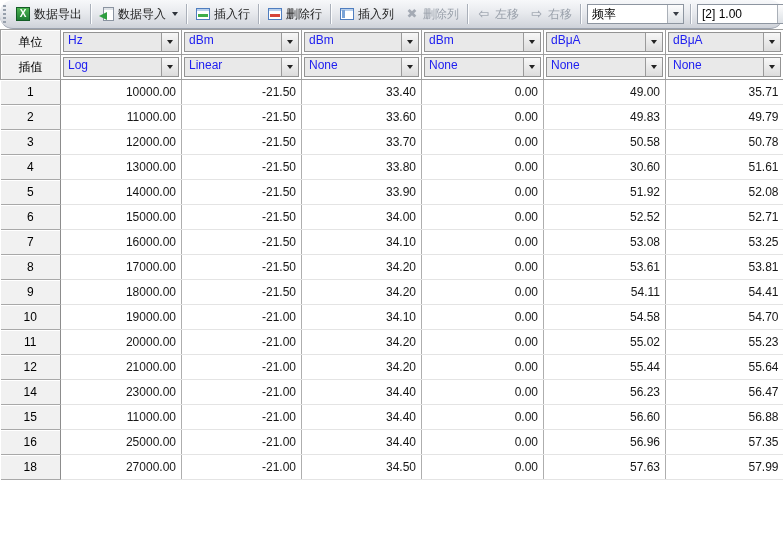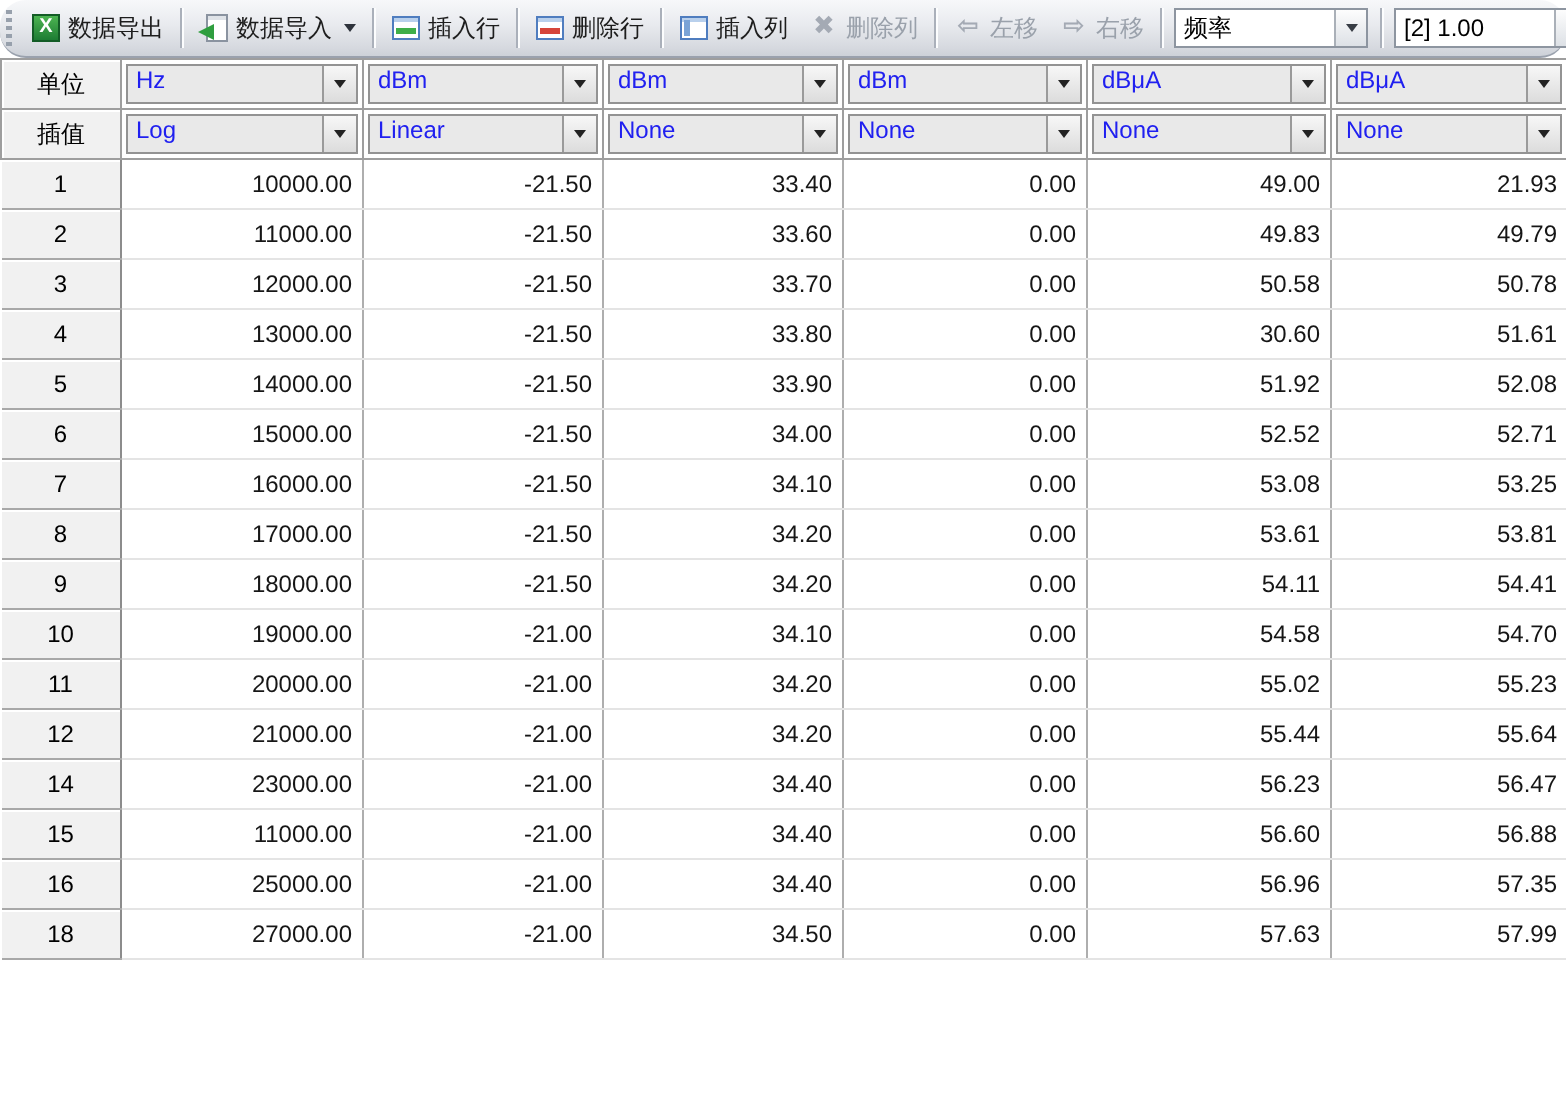--- a/index.html
+++ b/index.html
@@ -269,21 +269,21 @@
   </tr>
   </tbody>
     <tbody>
       <tr>
         <td class="rowhead">1</td>
         <td class="val">10000.00</td>
         <td class="val">-21.50</td>
         <td class="val">33.40</td>
         <td class="val">0.00</td>
         <td class="val">49.00</td>
-        <td class="val">21.93</td>
+        <td class="val">35.71</td>
       </tr>
       <tr>
         <td class="rowhead">2</td>
         <td class="val">11000.00</td>
         <td class="val">-21.50</td>
         <td class="val">33.60</td>
         <td class="val">0.00</td>
         <td class="val">49.83</td>
         <td class="val">49.79</td>
       </tr>

